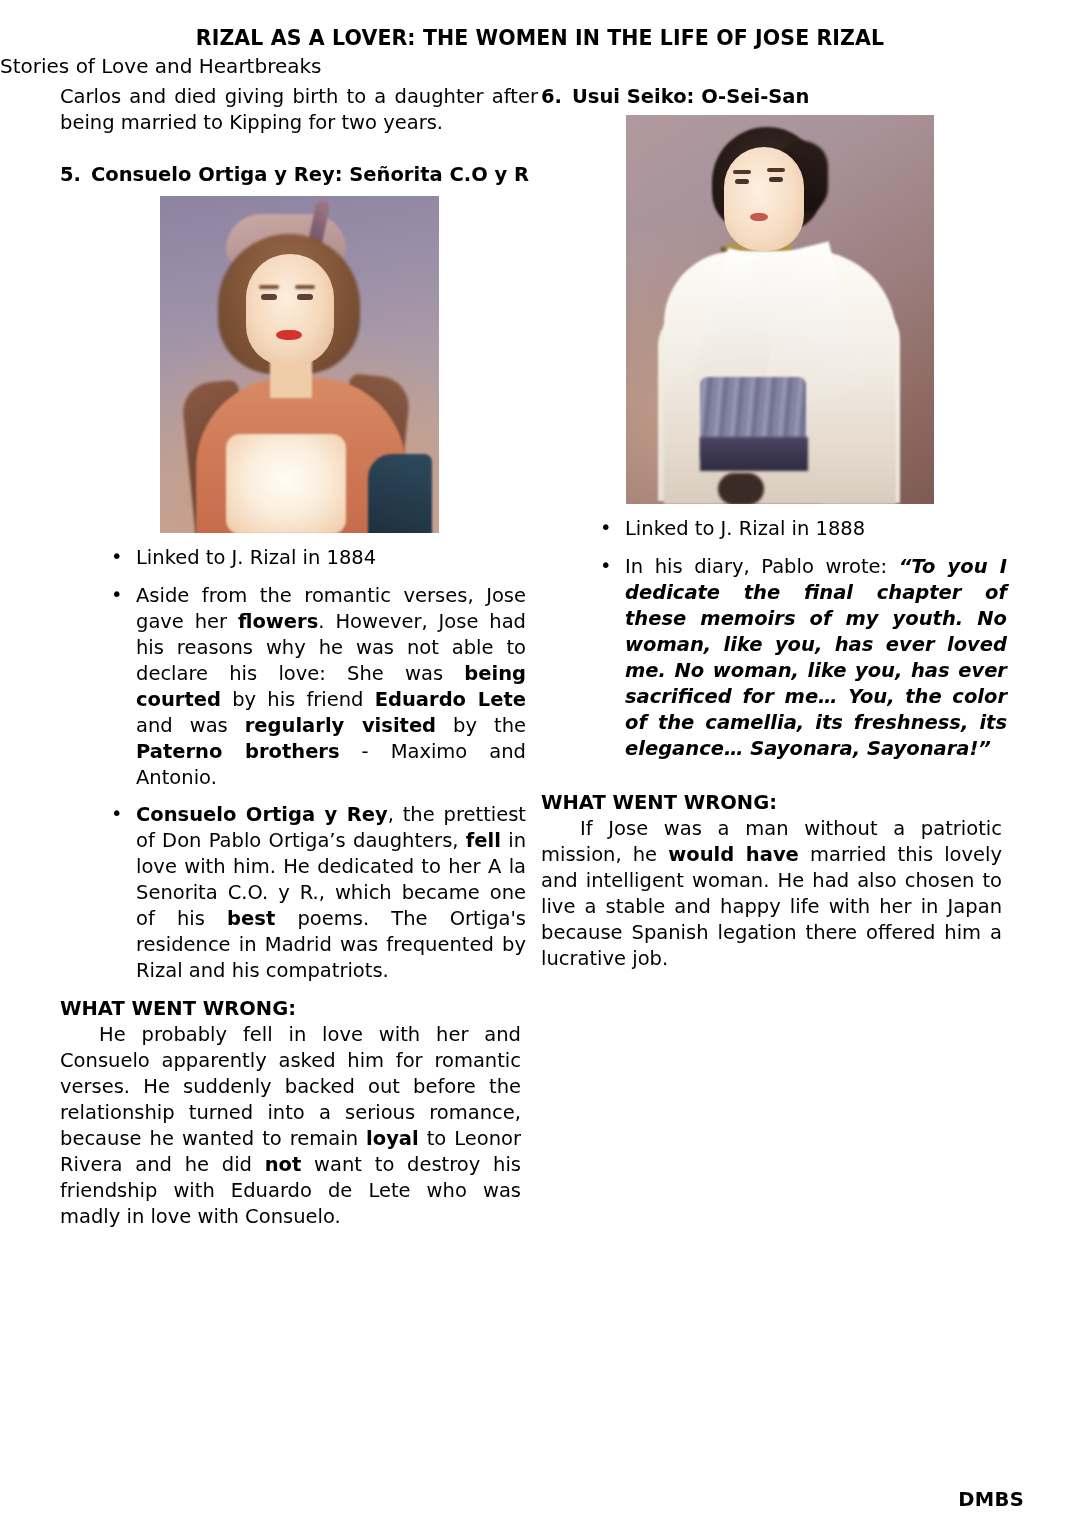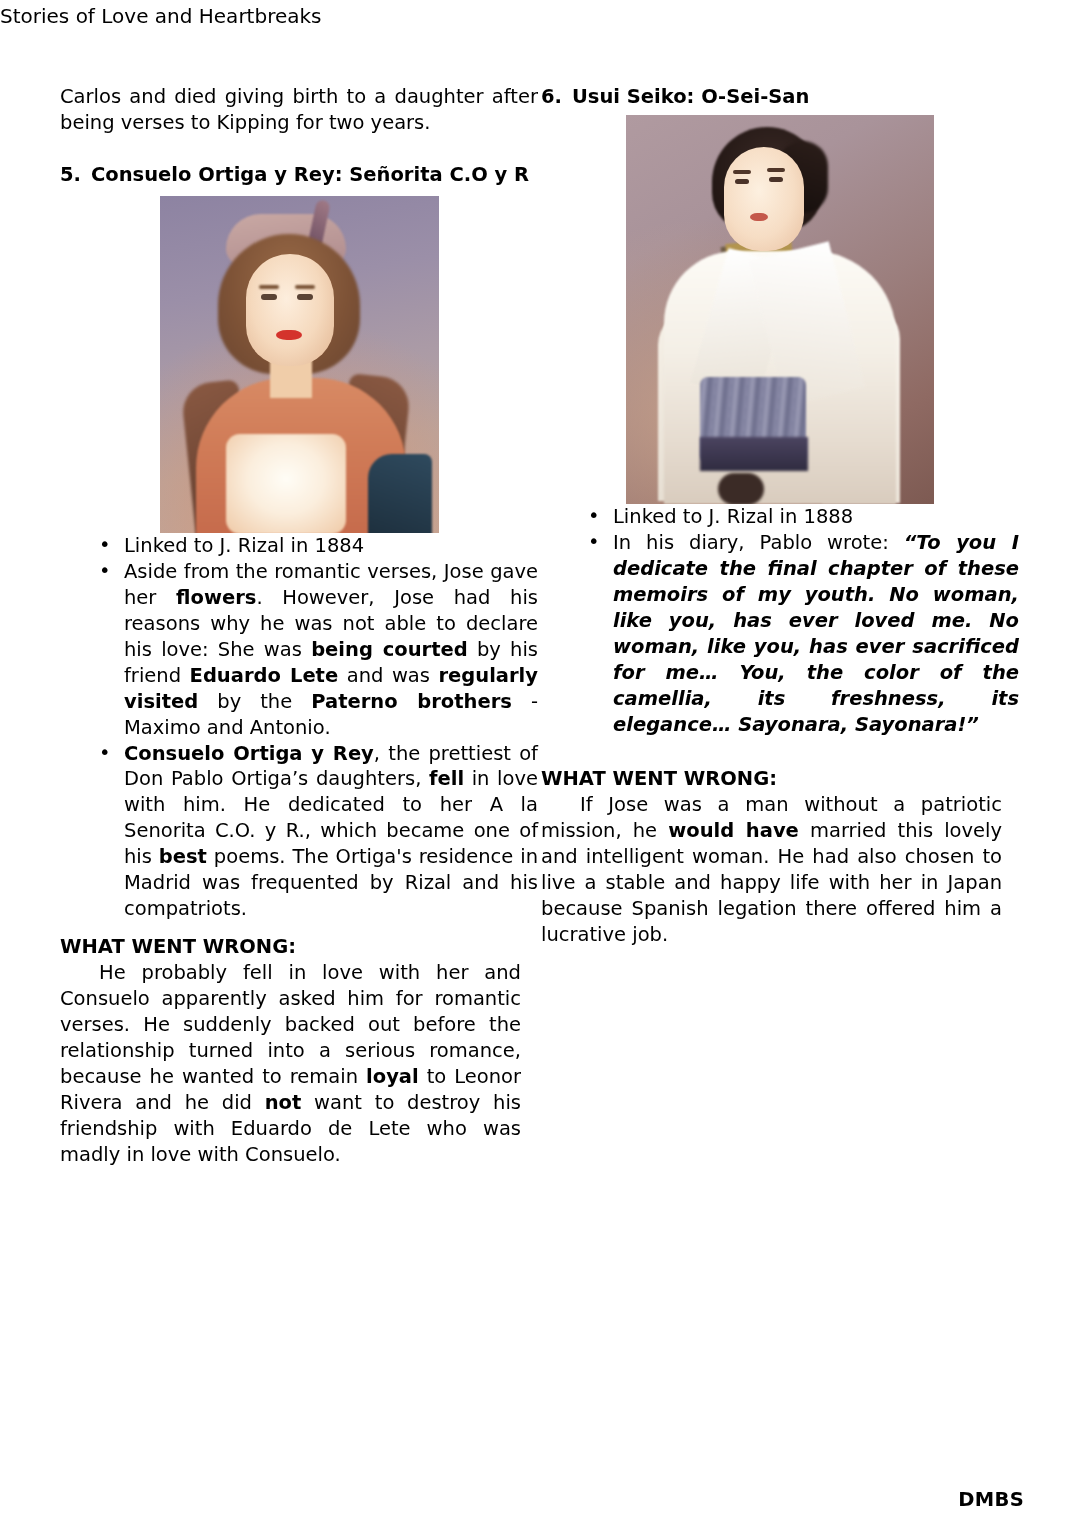--- a/index.html
+++ b/index.html
@@ -262,21 +262,21 @@
     margin: 0;
     padding: 0;
   }
   ul.bullets > li {
     position: relative;
     padding-left: 63px;
     font-size: 19.5px;
     line-height: 1.33;
     text-align: justify;
     text-justify: inter-word;
-    margin: 0;
+    margin: 12px;
   }
   ul.bullets > li::before {
     content: "\2022";
     position: absolute;
     left: 38px;
     top: -1px;
     font-size: 19.5px;
   }
   .col-left ul.bullets > li { padding-left: 64px; }
   .col-left ul.bullets > li::before { left: 39px; }
@@ -312,28 +312,29 @@
     font-size: 19.5px;
     letter-spacing: 0.3px;
   }
 </style>
 </head>
 <body>
 
 <div class="page">
 
   <div>
+    <div class="doc-title">RIZAL AS A LOVER: THE WOMEN IN THE LIFE OF JOSE RIZAL</div>
     <div class="doc-subtitle">Stories of Love and Heartbreaks</div>
   </div>
 
   <div class="columns">
 
     <div class="col-left">
 
-      <p class="just">Carlos and died giving birth to a daughter after being verses to Kipping for two years.</p>
+      <p class="just">Carlos and died giving birth to a daughter after being married to Kipping for two years.</p>
 
       <div class="num-heading">
         <span class="num">5.</span>
         <span>Consuelo Ortiga y Rey: Señorita C.O y R</span>
       </div>
 
       <div class="portrait-wrap">
         <div class="portrait" id="portrait-consuelo">
           <div class="hat"></div>
             <div class="feather"></div>

